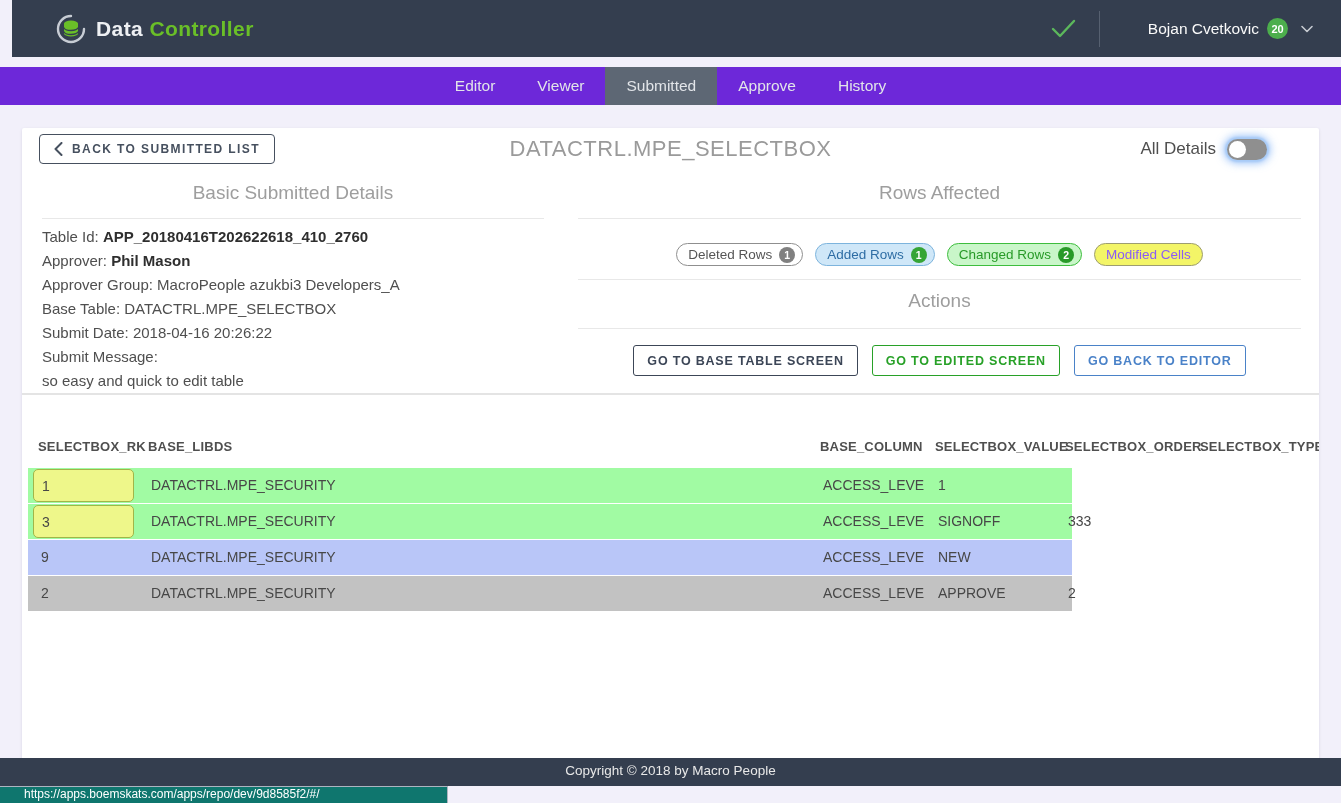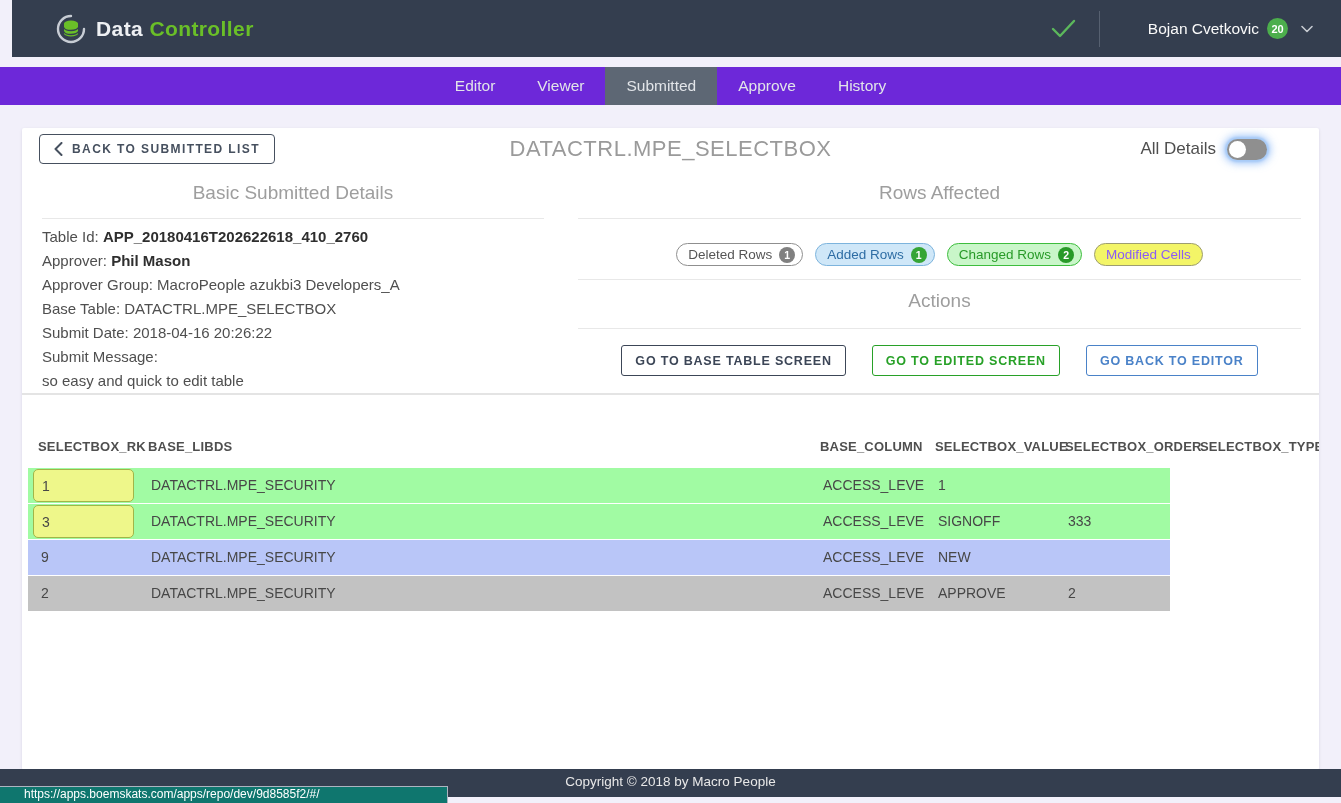--- a/index.html
+++ b/index.html
@@ -104,36 +104,36 @@
   .pill.deleted  { background: #fff;     border-color: #8f8f8f; color: #555; }
   .pill.deleted .cnt { background: #808080; }
   .pill.added    { background: #cfe7f8; border-color: #7db4dd; color: #2e6da4; }
   .pill.added .cnt { background: #36a536; }
   .pill.changed  { background: #c9f6c9; border-color: #3dbd3d; color: #289a28; }
   .pill.changed .cnt { background: #289a28; }
   .pill.modified { background: #f3f567; border-color: #9d9d70; color: #8b5cf6; padding-right: 11px; }
   .rule-after-pills { margin-top: 12px; }
   .actions-h { margin: 8px 0 0; }
   .rule-after-actions { margin-top: 14px; }
-  .action-btns { display: flex; justify-content: center; gap: 26px; margin-top: 16px; }
+  .action-btns { display: flex; justify-content: center; gap: 14px; margin-top: 16px; }
   .abtn {
     background: #fff; border: 1px solid; border-radius: 3px;
     padding: 0 13px; height: 31px; font-family: inherit;
     font-size: 12.5px; font-weight: bold; letter-spacing: .8px; cursor: pointer;
   }
   .abtn.dark  { color: #3c4657; border-color: #3c4657; }
   .abtn.green { color: #28a128; border-color: #28a128; }
   .abtn.blue  { color: #4a82c8; border-color: #4a82c8; }
 
   hr.full { border: 0; border-top: 1px solid #e4e4e4; margin: 0; }
   .full-1 { margin-top: 9px; }
   .full-2 { margin-top: 26px; }
 
   
-  .tbl { margin: 36px 6px 0 6px; width: 1142px; }
+  .tbl { margin: 36px 6px 0 6px; width: 1044px; }
   .tbl-grid {
     display: grid;
     grid-template-columns: 110px 672px 115px 130px 135px 1fr;
   }
   .tbl-head { height: 36px; }
   .th {
     font-size: 13px; font-weight: bold; color: #4f4f4f;
     padding: 8px 0 0 10px; letter-spacing: .2px;
   }
   .tbl-row { height: 35px; margin-top: 1px; }
@@ -146,21 +146,21 @@
   .r-deleted { background: #c2c2c2; }
   .modcell {
     background: #eef78a; border: 1px solid #a2b548; border-radius: 5px;
     margin: 1px 4px 1px 5px; padding-left: 8px;
     display: flex; align-items: center;
     font-size: 14px; color: #474747;
   }
 
   
   .footer {
-    position: absolute; left: 0; bottom: 6px; width: 100%; height: 28px;
+    position: absolute; left: 0; bottom: 17px; width: 100%; height: 28px;
     background: #343e4f; color: #e8e8e8; font-size: 13.5px;
     text-align: center; line-height: 26px;
   }
   .status-tip {
     position: absolute; left: 0; bottom: 0; height: 17px; width: 448px;
     background: #0f766e; border: 1px solid #aeb4c0; border-left: 0; border-bottom: 0;
     color: #fff; font-size: 12px; line-height: 15px; padding-left: 24px;
     white-space: nowrap; overflow: hidden; z-index: 5;
   }
 </style>

